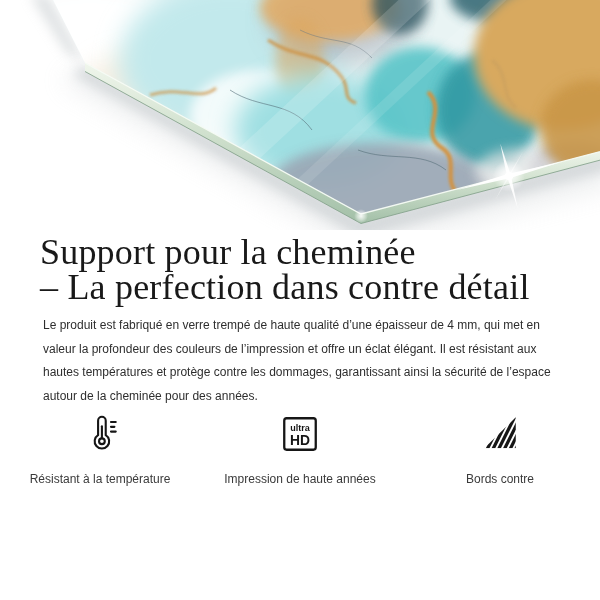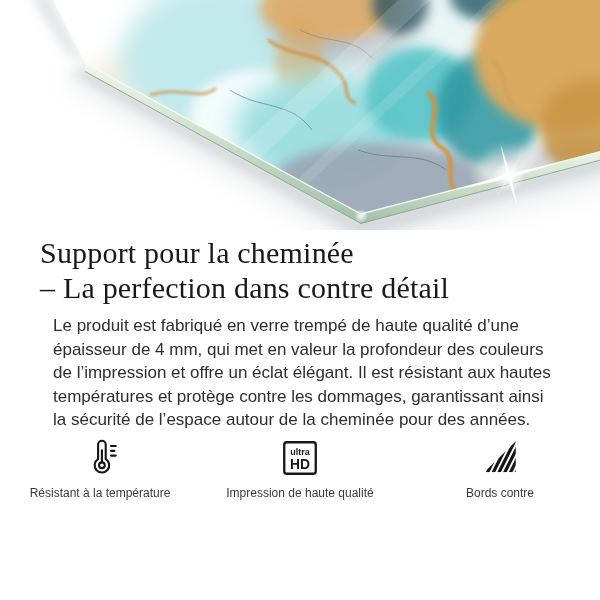--- a/index.html
+++ b/index.html
@@ -2,28 +2,28 @@
 <html><head>
 <meta charset="utf-8">
 <style>
   html,body{margin:0;padding:0;background:#fff;}
   .page{position:relative;width:600px;height:600px;background:#ffffff;overflow:hidden;
         font-family:"Liberation Sans",sans-serif;}
   .hero{position:relative;width:600px;height:230px;}
   .hero svg{display:block;}
   .content{padding:0 40px;}
   h1{margin:5px 0 0 0;font-family:"Liberation Serif",serif;font-weight:400;
-     font-size:30px;line-height:35px;color:#191919;letter-spacing:.2px;}
+     font-size:36px;line-height:35px;color:#191919;letter-spacing:.2px;}
   h1 span{display:block;}
-  .desc{margin:9px 0 0 13px;font-size:17px;line-height:23.5px;color:#2e2e2e;}
+  .desc{margin:9px 0 0 3px;font-size:12px;line-height:23.5px;color:#2e2e2e;}
   .features{margin-top:5px;display:grid;grid-template-columns:repeat(3,1fr);row-gap:16px;
             width:600px;margin-left:-40px;}
   .feature{display:flex;flex-direction:column;align-items:center;}
   .icon{height:42px;display:flex;align-items:flex-end;justify-content:flex-end;}
-  .label{margin-top:7px;font-size:12px;color:#3a3a3a;}
+  .label{margin-top:17px;font-size:12px;color:#3a3a3a;}
   .ic{stroke:#161616;fill:none;stroke-width:2.2;stroke-linecap:round;stroke-linejoin:round;}
 </style>
 </head>
 <body>
 
 <div class="page">
 
   <div class="hero">
     <svg width="600" height="230" viewBox="0 0 600 230">
       <defs>
@@ -127,21 +127,21 @@
       </div>
 
       <div class="feature">
         <div class="icon">
           <svg width="42" height="42" viewBox="0 0 44 44">
             <rect class="ic" x="5.5" y="5.5" width="33" height="33" rx="2.5" style="stroke-width:2.4"></rect>
             <text x="22" y="19" text-anchor="middle" font-family="Liberation Sans, sans-serif" font-size="9.5" font-weight="700" fill="#161616">ultra</text>
             <text x="22" y="33" text-anchor="middle" font-family="Liberation Sans, sans-serif" font-size="14.5" font-weight="700" fill="#161616">HD</text>
           </svg>
         </div>
-        <div class="label">Impression de haute qualité</div>
+        <div class="label">Impression de haute années</div>
       </div>
 
 
 
       <div class="feature">
         <div class="icon">
           <svg width="42" height="42" viewBox="0 0 44 44">
             <defs>
                 <clipPath id="triClip">
                   <path d="M5.5,37 L38.5,37 L38.5,4.5 Z"></path>

